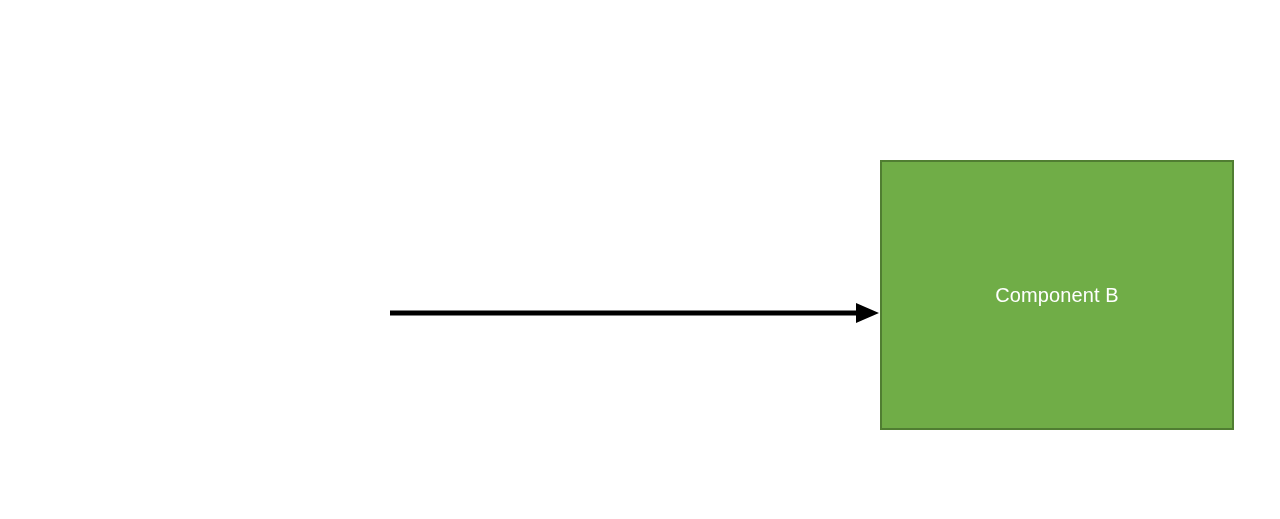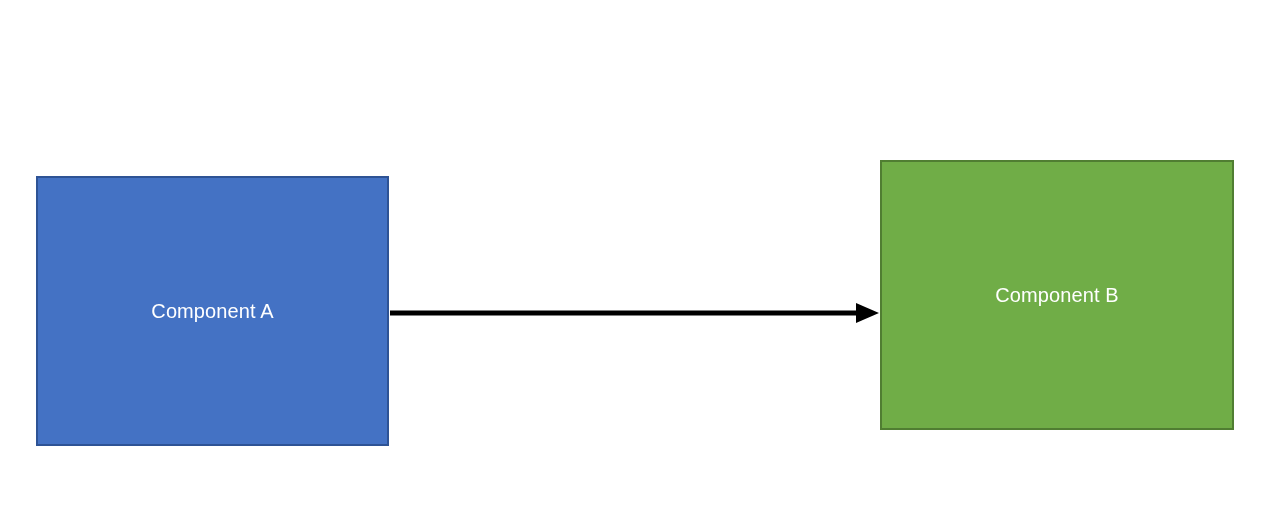--- a/index.html
+++ b/index.html
@@ -63,21 +63,18 @@
 
 <div id="canvas">
 
   <svg id="edge-layer" viewBox="0 0 1280 519" width="1280" height="519" xmlns="http://www.w3.org/2000/svg">
     <g>
       <line x1="390" y1="313" x2="858" y2="313" stroke="#000000" stroke-width="5" stroke-linecap="butt"></line>
       <polygon points="856,303 879,313 856,323" fill="#000000"></polygon>
     </g>
   </svg>
 
-  <div class="node" id="node-component-a">
-    <span class="node-label">Component A</span>
-  </div>
 
   <div class="node" id="node-component-b">
     <span class="node-label">Component B</span>
   </div>
 
 </div>
 
 </body></html>

